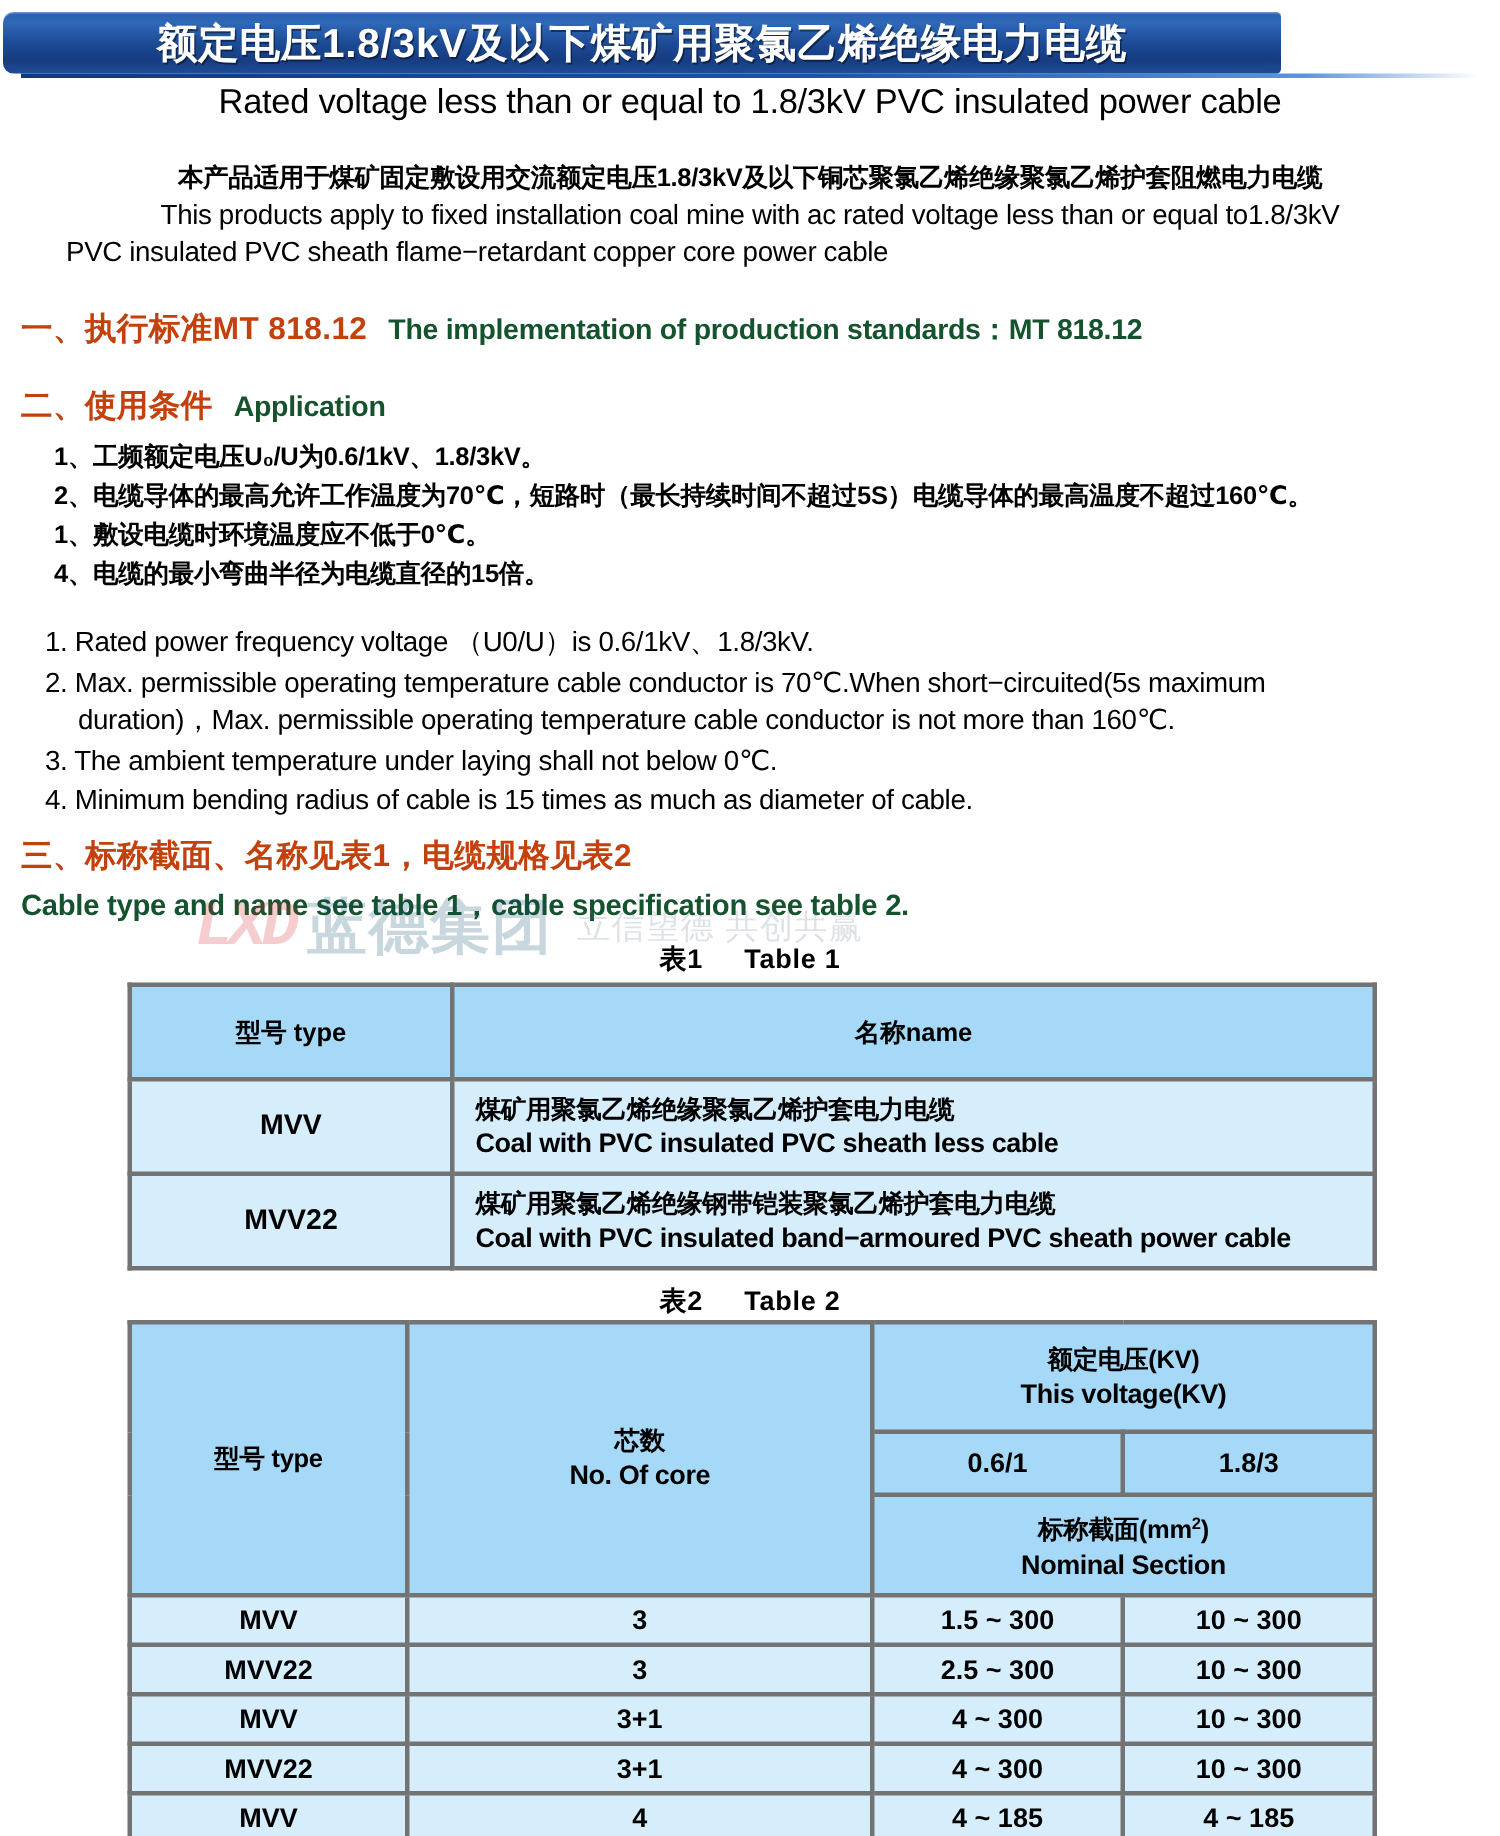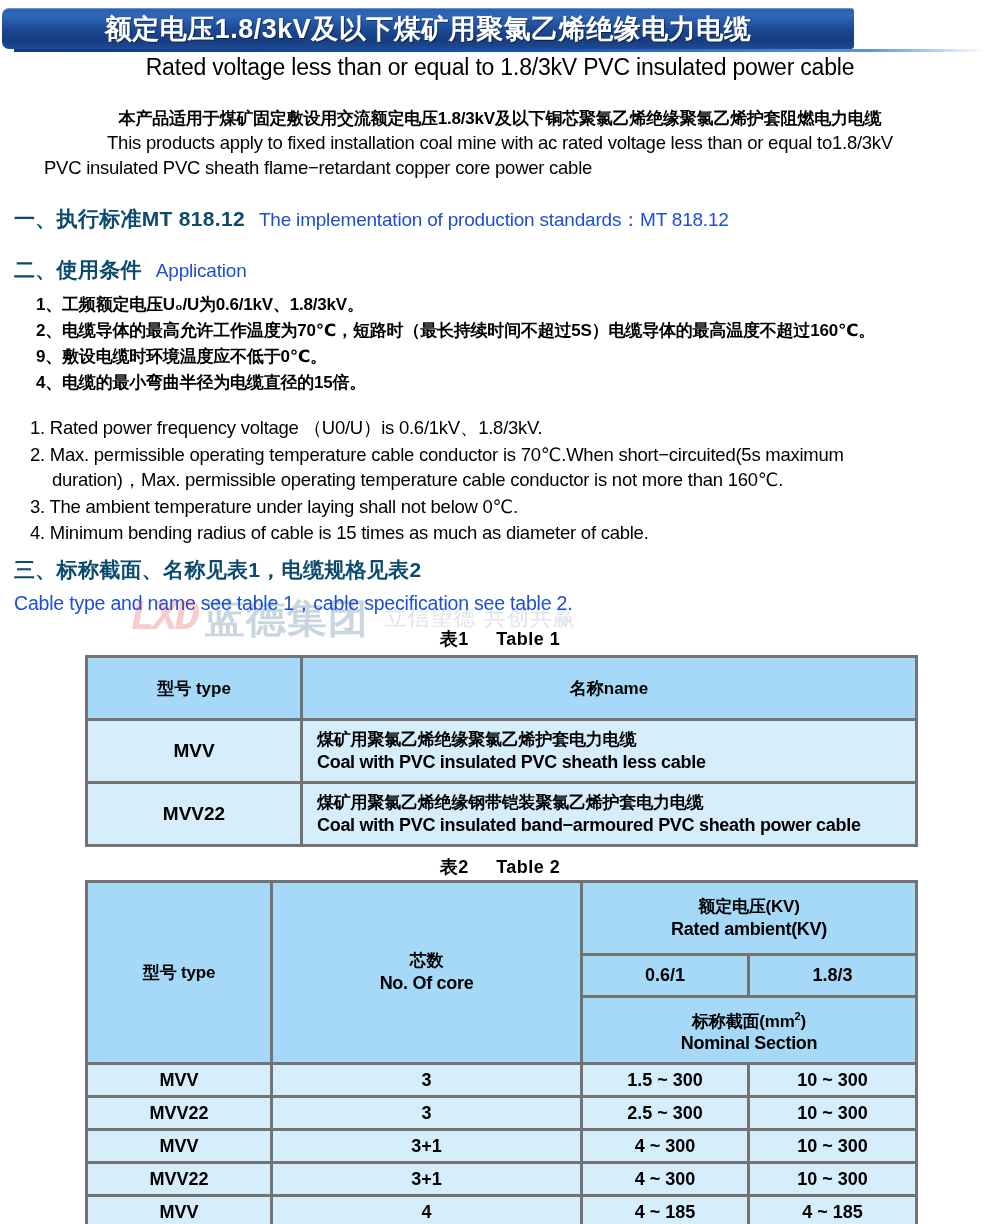--- a/index.html
+++ b/index.html
@@ -88,30 +88,31 @@
 
   
   .sec {
     position: absolute;
     left: 14px;
     display: flex;
     align-items: baseline;
     white-space: nowrap;
   }
   .sec-cn {
-    color: #0c4a6e;
+    color: #c2410c;
     font-weight: bold;
     font-size: 21px;
     letter-spacing: .3px;
   }
   .sec-en {
-    color: #1d4ed8;
+    color: #14532d;
     font-size: 19px;
     margin-left: 14px;
     letter-spacing: -.2px;
+    font-weight: bold;
   }
   #sec1 { top: 205px; }
   #sec2 { top: 256px; }
   #sec3 { top: 556px; left: 14px; display: block; }
   #sec3 .sec-cn { display: block; }
   #sec3 .sec-en {
     display: block;
     margin-left: 0;
     margin-top: 6px;
     font-size: 19.5px;
@@ -251,21 +252,21 @@
 </div>
 
 <div class="sec" id="sec2">
   <span class="sec-cn">二、使用条件</span>
   <span class="sec-en">Application</span>
 </div>
 
 <ul class="plain list-cn">
   <li>1、工频额定电压U₀/U为0.6/1kV、1.8/3kV。</li>
   <li>2、电缆导体的最高允许工作温度为70℃，短路时（最长持续时间不超过5S）电缆导体的最高温度不超过160℃。</li>
-  <li>9、敷设电缆时环境温度应不低于0℃。</li>
+  <li>1、敷设电缆时环境温度应不低于0℃。</li>
   <li>4、电缆的最小弯曲半径为电缆直径的15倍。</li>
 </ul>
 
 <ul class="plain list-en">
   <li>
     <span>1. Rated power frequency voltage （U0/U）is 0.6/1kV、1.8/3kV.</span>
   </li>
   <li>
     <span>2. Max. permissible operating temperature cable conductor is 70℃.When short−circuited(5s maximum</span>
     <span class="cont">duration)，Max. permissible operating temperature cable conductor  is not more than 160℃.</span>
@@ -339,21 +340,21 @@
     <tr>
       <th rowspan="3">
         <div class="cn-line">型号 type</div>
       </th>
       <th rowspan="3">
         <div class="cn-line">芯数</div>
         <div class="en-line">No. Of core</div>
       </th>
       <th class="grp-hdr" colspan="2">
         <div class="cn-line">额定电压(KV)</div>
-        <div class="en-line">Rated ambient(KV)</div>
+        <div class="en-line">This voltage(KV)</div>
       </th>
     </tr>
     <tr>
       <th class="sub-hdr">0.6/1</th>
       <th class="sub-hdr">1.8/3</th>
     </tr>
     <tr>
       <th class="nom-hdr" colspan="2">
         <div class="cn-line"><span>标称截面(mm</span><span class="sup">2</span><span>)</span></div>
         <div class="en-line">Nominal Section</div>

